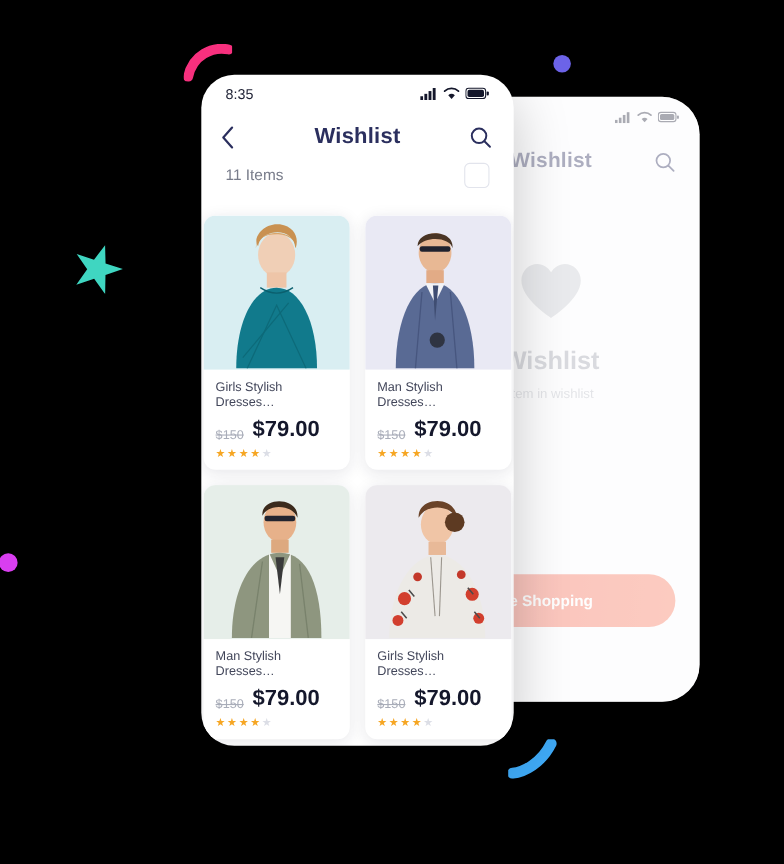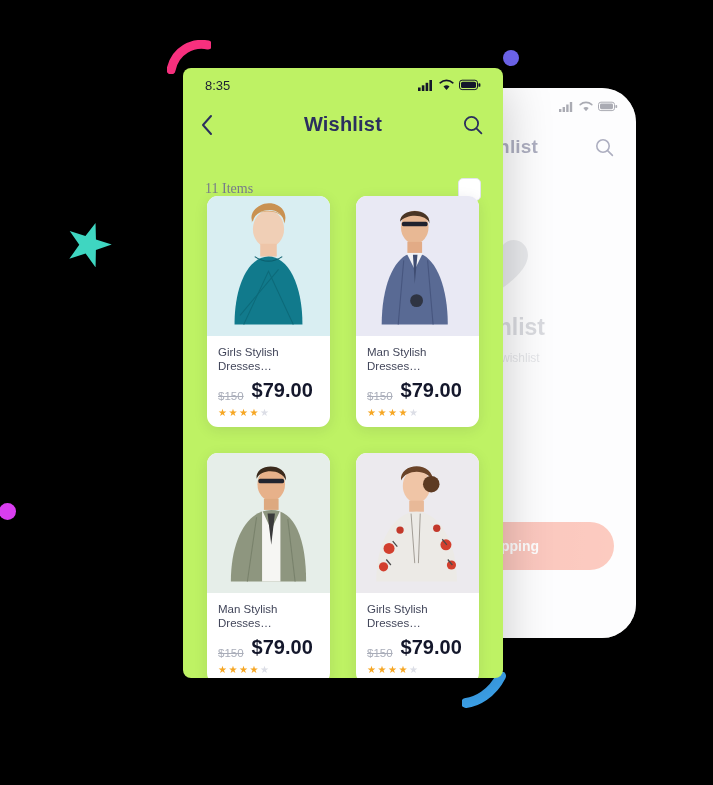--- a/index.html
+++ b/index.html
@@ -56,22 +56,22 @@
     color:#fff;font-size:14px;font-weight:bold;
     font-family:"Liberation Sans",sans-serif;
   }
   
   .phone-back .veil{
     position:absolute;inset:0;background:rgba(253,253,254,.62);pointer-events:none;
   }
 
   
   .phone-front{
-    position:absolute;left:183px;top:68px;width:320px;height:610px;
-    background:#bef264;border-radius:8px;overflow:hidden;
+    position:absolute;left:183px;top:68px;width:284px;height:610px;
+    background:#ffffff;border-radius:30px;overflow:hidden;
     box-shadow:0 18px 50px rgba(0,0,0,.22);
   }
   .pf-status{
     position:absolute;top:0;left:0;right:0;height:34px;
     display:flex;align-items:center;justify-content:space-between;
     padding:0 22px;box-sizing:border-box;
   }
   .pf-time{font-size:13px;color:#1d2033;font-weight:500;}
   .pf-sysicons{display:flex;align-items:center;gap:5px;}
 
@@ -79,34 +79,34 @@
     position:absolute;top:34px;left:0;right:0;height:48px;
   }
   .pf-back{position:absolute;left:18px;top:12px;cursor:pointer;}
   .pf-title{
     position:absolute;left:0;right:0;top:11px;text-align:center;
     font-size:20px;font-weight:bold;color:#2b2f5e;letter-spacing:.2px;
   }
   .pf-search{position:absolute;right:20px;top:13px;cursor:pointer;}
 
   .pf-subbar{
-    position:absolute;top:104px;left:0;right:0;height:34px;
+    position:absolute;top:74px;left:0;right:0;height:34px;
     display:flex;align-items:center;justify-content:space-between;
-    padding:0 22px;box-sizing:border-box;font-family:Liberation Serif, serif;
+    padding:0 22px;box-sizing:border-box;
   }
   .pf-count{font-size:14px;color:#787c8a;}
   .pf-selectall{
     width:21px;height:21px;border:1px solid #e2e4ec;border-radius:5px;
     background:#fff;cursor:pointer;
   }
 
   .pf-grid{
     position:absolute;top:128px;left:0;right:0;bottom:0;
-    padding:0 24px;box-sizing:border-box;
-    display:grid;grid-template-columns:1fr 1fr;gap:26px;
+    padding:0 2px;box-sizing:border-box;
+    display:grid;grid-template-columns:1fr 1fr;gap:14px;
     align-content:start;
   }
   .card{
     background:#fff;border-radius:11px;overflow:hidden;
     box-shadow:0 3px 14px rgba(30,30,60,.10);
     height:231px;position:relative;
   }
   .card-img{
     height:140px;position:relative;overflow:hidden;
   }

